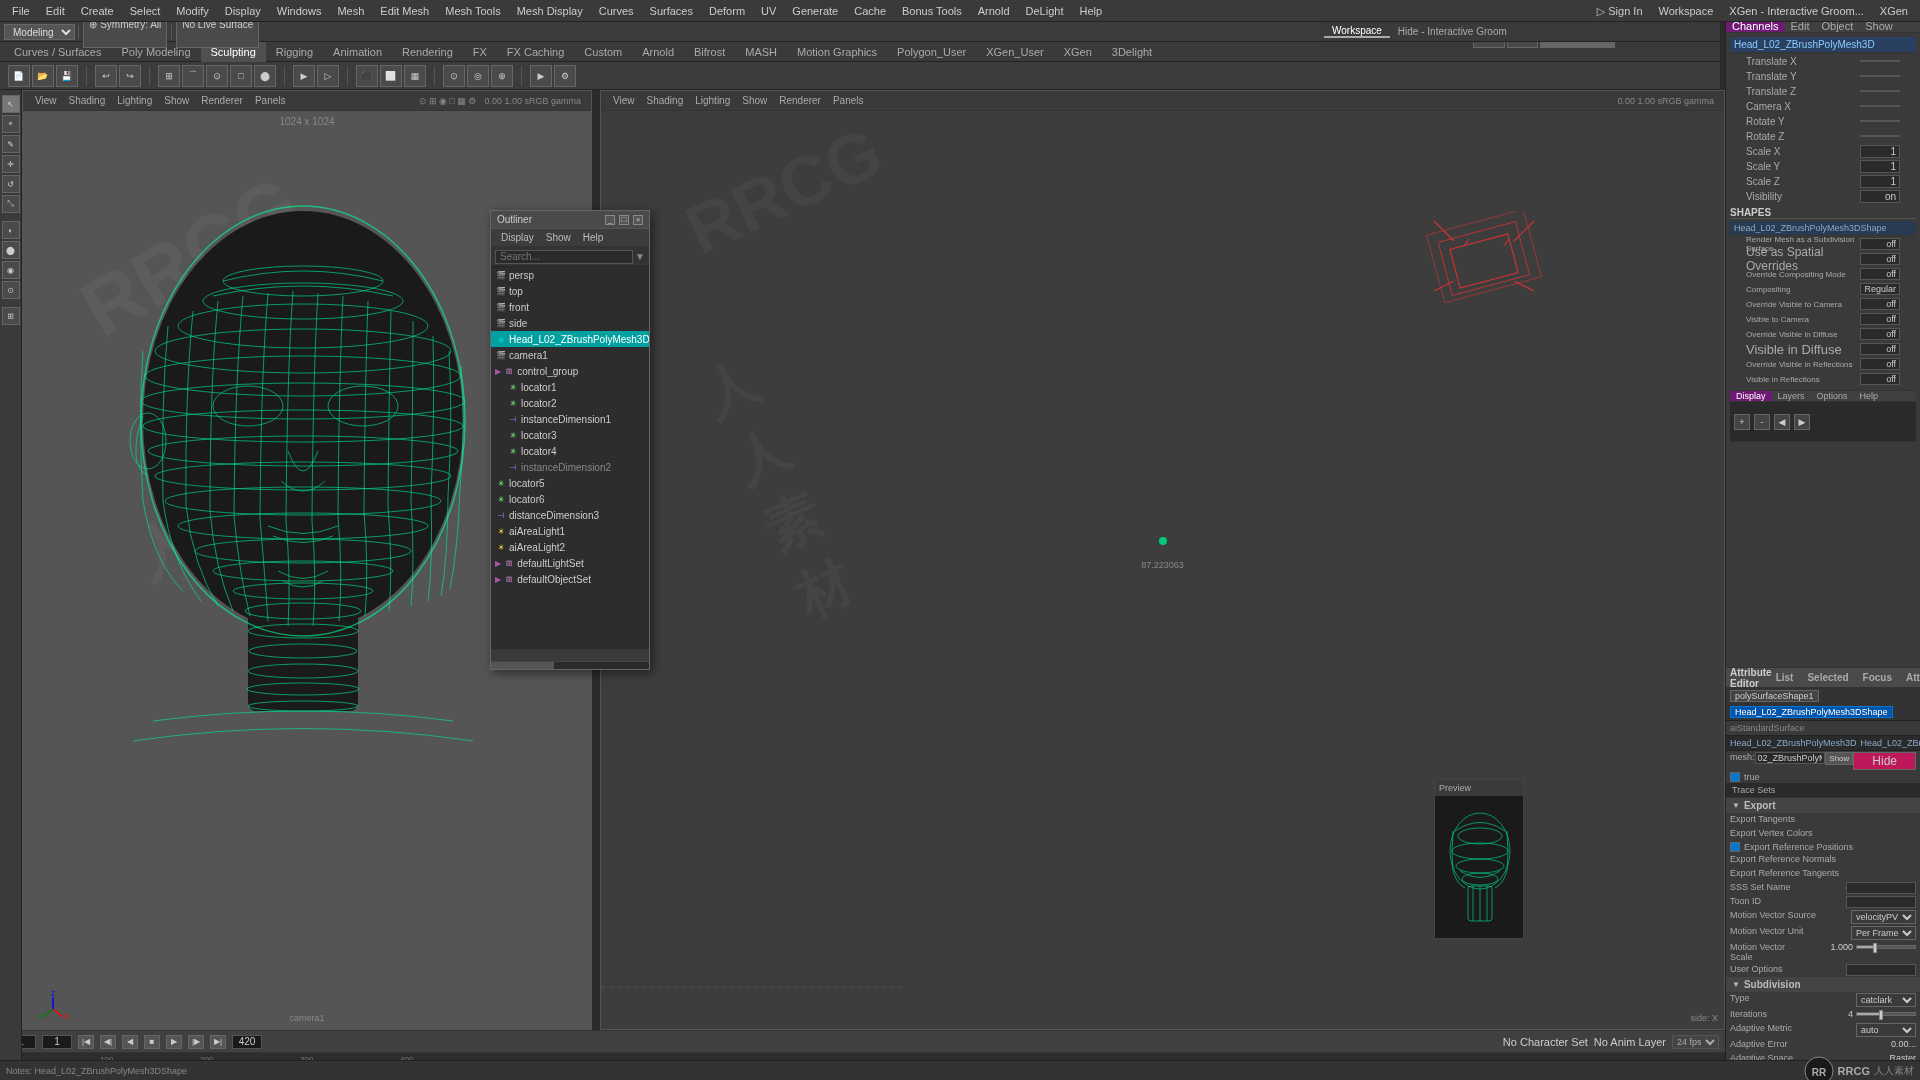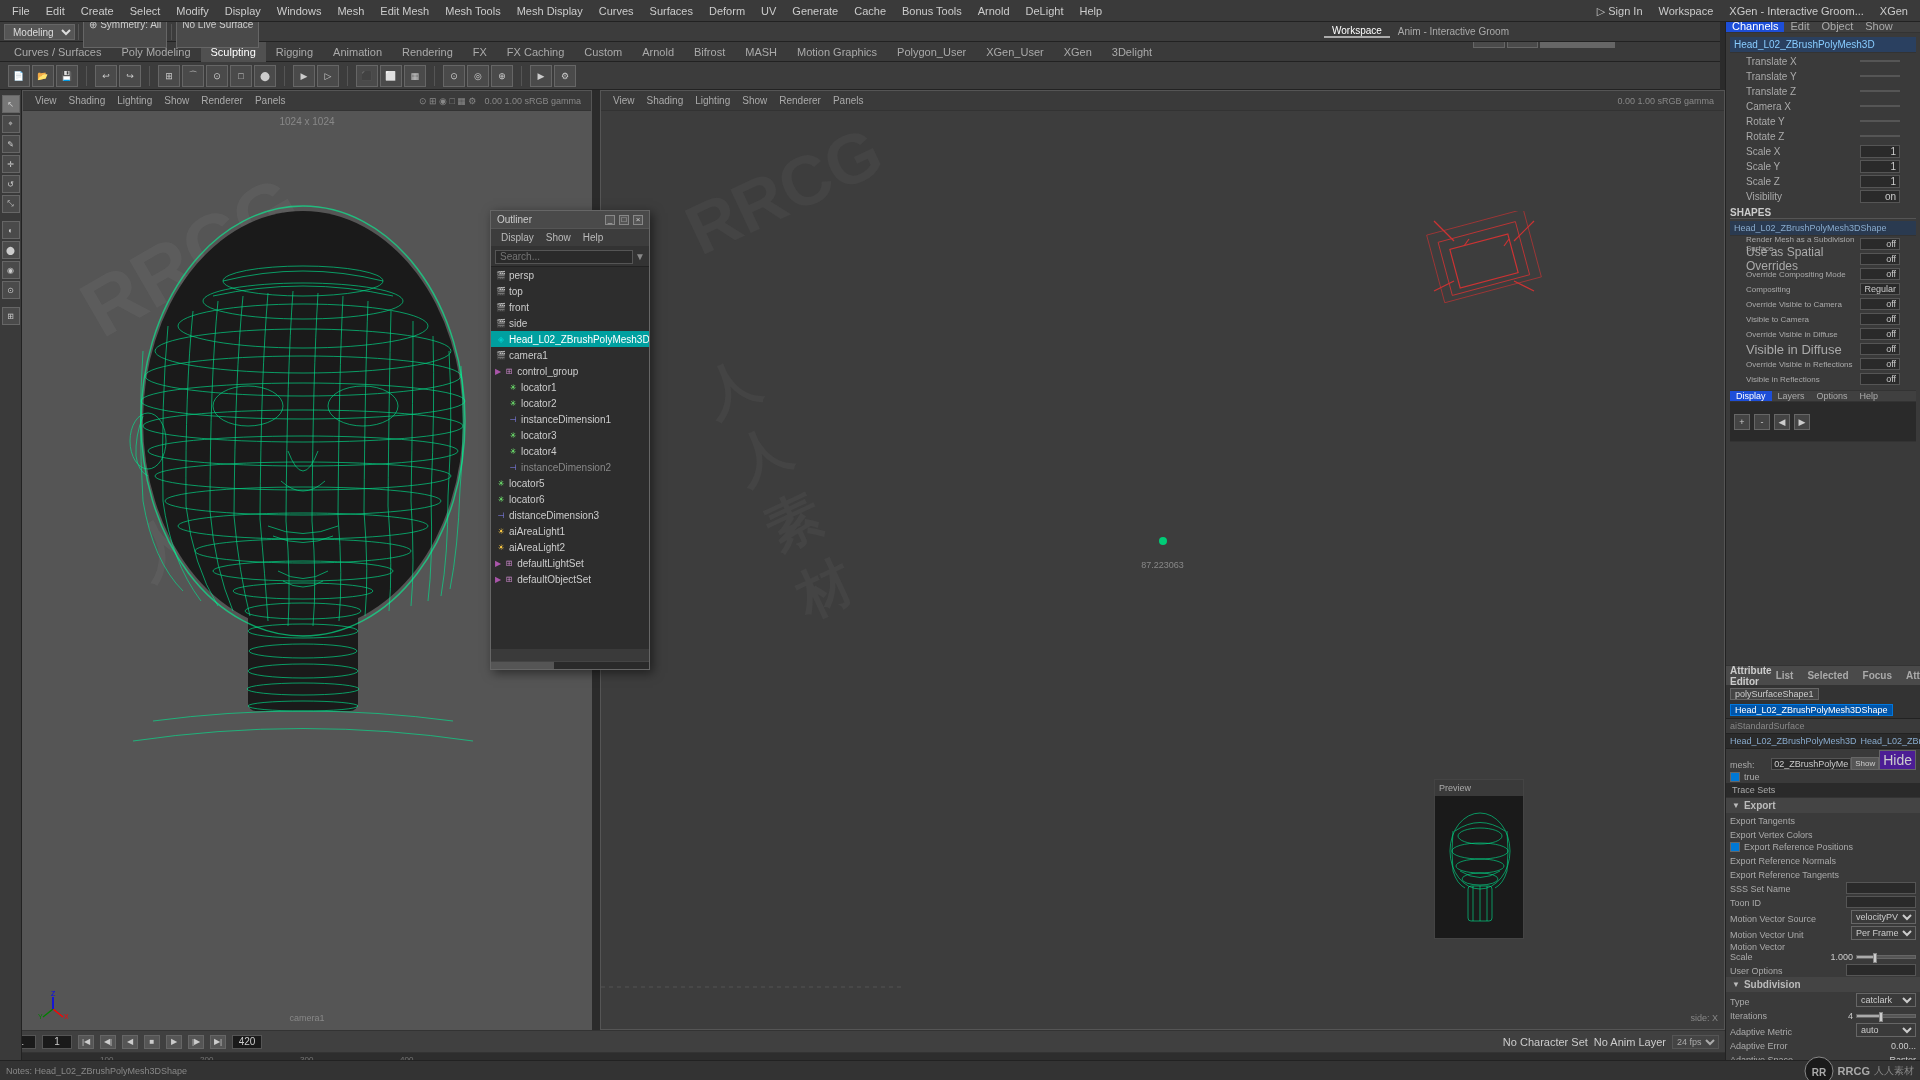--- a/index.html
+++ b/index.html
@@ -376,21 +376,21 @@
       font-size: 10px;
       color: #ccc;
       border-bottom: 1px solid #333;
       justify-content: space-between;
     }
     .rp-tab {
       padding: 0 6px;
       cursor: pointer;
       color: #aaa;
     }
-    .rp-tab.active { color: #fff; background: #1d4ed8; }
+    .rp-tab.active { color: #fff; background: #701a75; }
 
     #channel-box {
       flex: 1;
       overflow-y: auto;
       padding: 4px;
       font-size: 10px;
     }
     .cb-section-title {
       color: #ccc;
       font-weight: bold;
@@ -438,21 +438,21 @@
     .ae-tabs {
       display: flex;
       gap: 6px;
       font-size: 10px;
     }
     .ae-tab { cursor: pointer; color: #aaa; padding: 0 4px; }
 
     .ae-row {
       display: flex;
       justify-content: space-between;
-      align-items: flex-end;
+      align-items: flex-start;
       padding: 1px 4px;
       min-height: 14px;
     }
     .ae-label { color: #aaa; font-size: 9px; flex: 1; }
     .ae-value { color: #ccc; font-size: 9px; min-width: 50px; text-align: right; }
     .ae-value-input {
       color: #ccc;
       font-size: 9px;
       background: #2a2a2a;
       border: 1px solid #555;
@@ -682,21 +682,21 @@
   <div class="toolbar-separator"></div>
   <span class="toolbar-btn">No Live Surface</span>
   <div style="flex:1"></div>
   <span class="toolbar-btn" style="color:#ccc;">0.00</span>
   <span class="toolbar-btn">1.00</span>
   <span class="toolbar-btn active">sRGB gamma</span>
 </div>
 
 <div id="workspace-bar" style="top:22px; left:auto; right:200px; left: calc(100% - 600px); width:400px;">
   <span class="workspace-tab active">Workspace</span>
-  <span class="workspace-tab">Anim - Interactive Groom</span>
+  <span class="workspace-tab">Hide - Interactive Groom</span>
 </div>
 
 <div id="category-bar">
   <span class="cat-tab">Curves / Surfaces</span>
   <span class="cat-tab">Poly Modeling</span>
   <span class="cat-tab active">Sculpting</span>
   <span class="cat-tab">Rigging</span>
   <span class="cat-tab">Animation</span>
   <span class="cat-tab">Rendering</span>
   <span class="cat-tab">FX</span>
@@ -1227,21 +1227,21 @@
 
     <div style="display:flex; padding:2px 4px; background:#2a2a2a; border-bottom:1px solid #222; font-size:9px; gap:4px;">
       <span style="color:#88aacc;">Head_L02_ZBrushPolyMesh3D</span>
       <span style="color:#88aacc;">Head_L02_ZBrushPolyMesh3DShape</span>
     </div>
 
     <div class="ae-row">
       <span class="ae-label">mesh:</span>
       <input type="text" class="ae-value-input" value="02_ZBrushPolyMesh3D" style="width: 80px;">
       <button style="font-size:8px; background:#555; border:1px solid #666; color:#ccc; padding:1px 3px; cursor:pointer;">Show</button>
-      <button style="font-size:14px; background:#4c1d95; border:1px solid #666; color:#ccc; padding:1px 3px; cursor:pointer;">Hide</button>
+      <button style="font-size:12px; background:#be185d; border:1px solid #666; color:#ccc; padding:1px 18px; cursor:pointer;">Hide</button>
     </div>
 
     <div class="ae-checkbox-row">
       <div class="ae-checkbox checked"></div>
       <span class="ae-label">true</span>
     </div>
 
     <div style="padding:2px 6px; font-size:9px; color:#aaa; border-bottom:1px solid #333; background:#2a2a2a;">Trace Sets</div>
 
     <div class="section-header expand-section">

